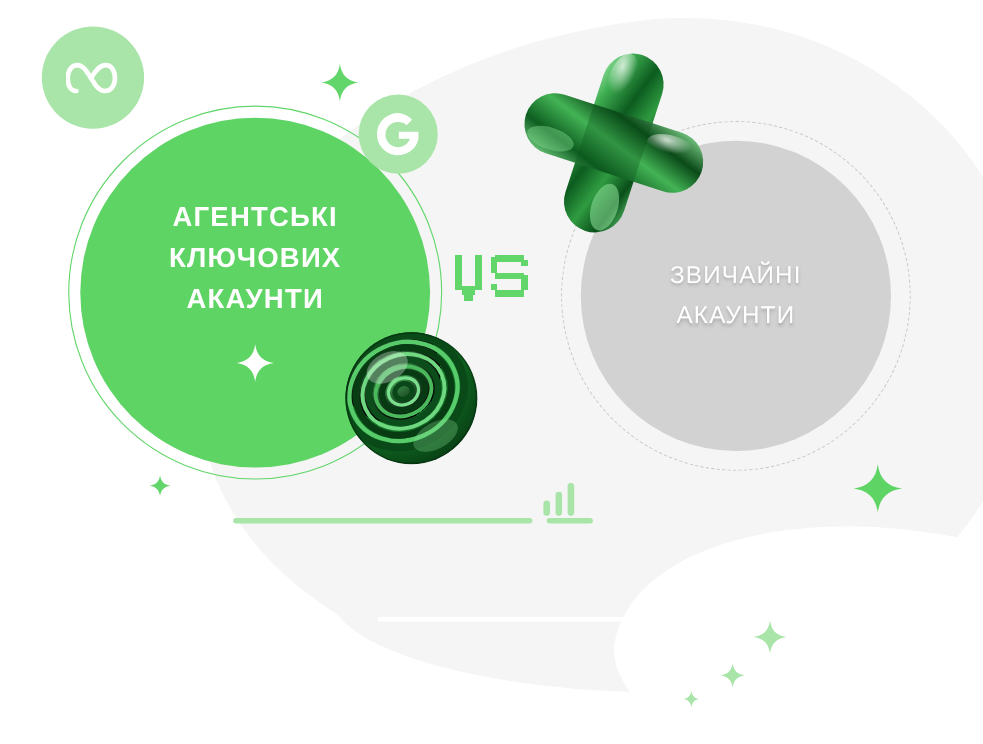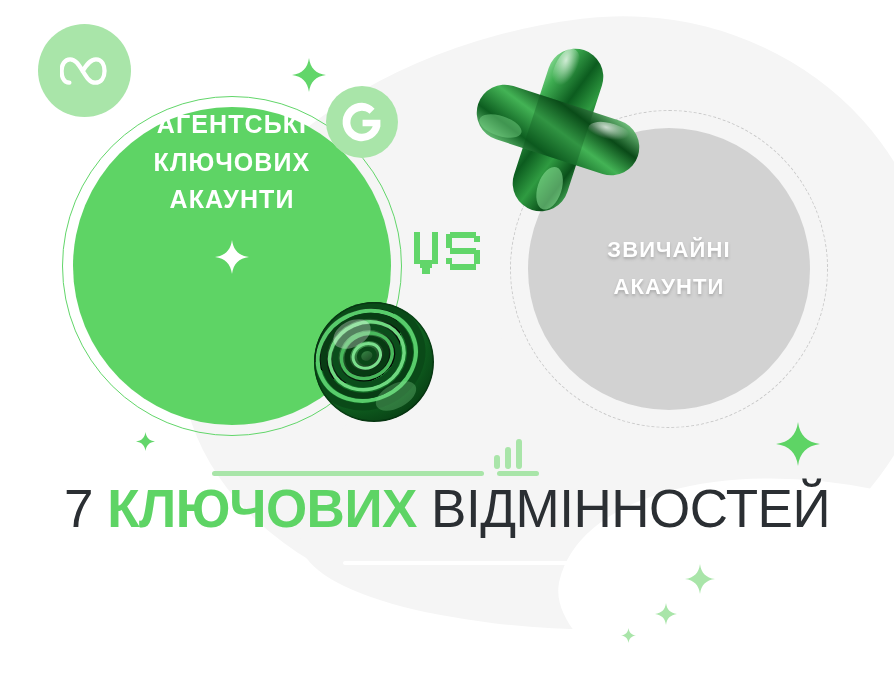--- a/index.html
+++ b/index.html
@@ -74,20 +74,21 @@
   }
   .green-circle-text {
     position: absolute;
     left: 73px;
     top: 107px;
     width: 318px;
     height: 318px;
     display: flex;
     flex-direction: column;
     align-items: center;
+    justify-content: center;
     gap: 2px;
   }
   .gc-line {
     color: #ffffff;
     font-size: 25px;
     font-weight: 700;
     letter-spacing: 1.1px;
     line-height: 1.42;
     text-align: center;
     white-space: nowrap;
@@ -124,21 +125,21 @@
     height: 282px;
     display: flex;
     flex-direction: column;
     align-items: center;
     justify-content: center;
     gap: 6px;
   }
   .grc-line {
     color: #ffffff;
     font-size: 22px;
-    font-weight: 700;
+    font-weight: 400;
     letter-spacing: 1.1px;
     line-height: 1.4;
     text-align: center;
     white-space: nowrap;
     text-shadow: 0 2px 3px rgba(120,120,120,0.45);
   }
 
   
   .badge {
     position: absolute;
@@ -410,19 +411,16 @@
   </div>
 
   <div class="rule-left"></div>
   <div class="rule-right"></div>
   <div class="chart-icon">
     <i></i>
       <i></i>
       <i></i>
   </div>
 
-  <div class="headline">
-    <span class="num">7 </span><span class="hl">КЛЮЧОВИХ</span><span class="rest"> ВІДМІННОСТЕЙ</span>
-  </div>
 
   <div class="white-rule"></div>
 
 </div>
 
 </body></html>

